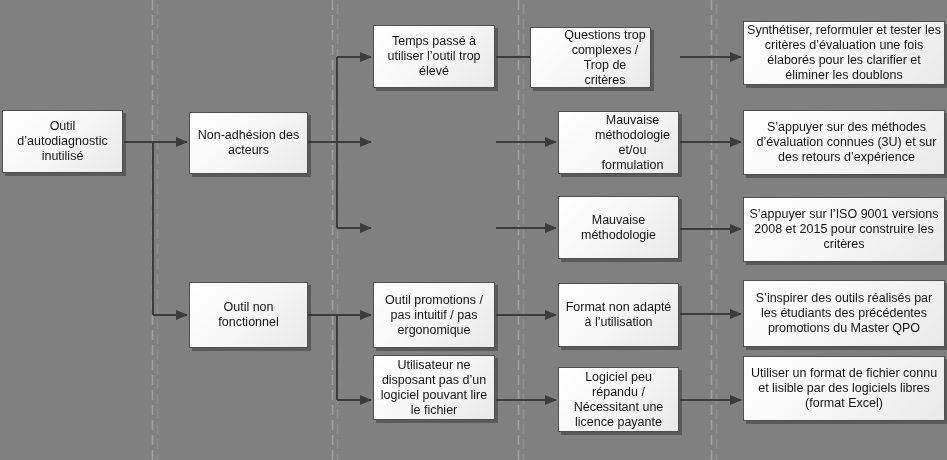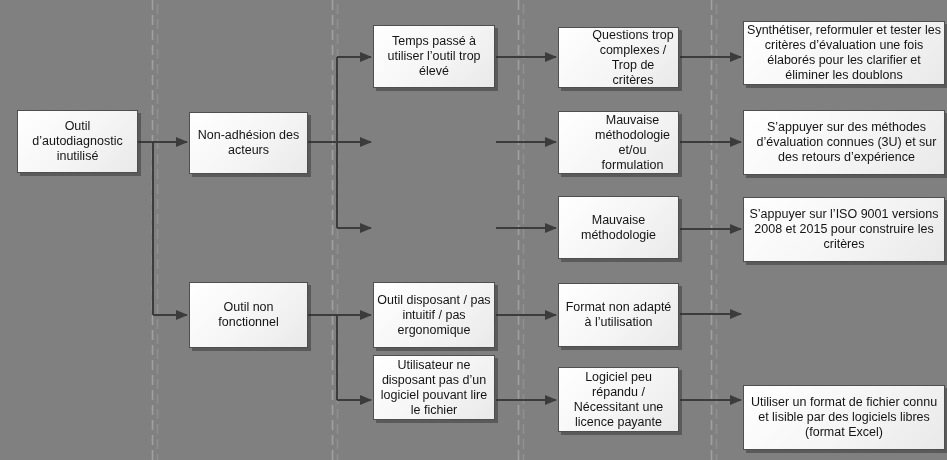--- a/index.html
+++ b/index.html
@@ -82,42 +82,42 @@
       <line x1="496" y1="400" x2="556" y2="400" marker-end="url(#ah)"></line>
 
       <line x1="680" y1="57" x2="741" y2="57" marker-end="url(#ah)"></line>
       <line x1="680" y1="142" x2="741" y2="142" marker-end="url(#ah)"></line>
       <line x1="680" y1="229" x2="741" y2="229" marker-end="url(#ah)"></line>
       <line x1="680" y1="314" x2="741" y2="314" marker-end="url(#ah)"></line>
       <line x1="680" y1="400" x2="741" y2="400" marker-end="url(#ah)"></line>
     </g>
   </svg>
 
-  <div class="node" style="left:17px; top:110px; width:121px; height:63px;">
+  <div class="node" style="left:2px; top:110px; width:121px; height:63px;">
     <span>Outil d’autodiagnostic inutilisé</span>
   </div>
 
   <div class="node" style="left:189px; top:112px; width:119px; height:62px;">
     <span>Non-adhésion des acteurs</span>
   </div>
   <div class="node" style="left:189px; top:282px; width:119px; height:66px;">
     <span>Outil non fonctionnel</span>
   </div>
 
   <div class="node" style="left:373px; top:25px; width:122px; height:63px;">
     <span>Temps passé à utiliser l’outil trop élevé</span>
   </div>
   <div class="node" style="left:373px; top:282px; width:122px; height:66px;">
-    <span>Outil disposant / pas intuitif / pas ergonomique</span>
+    <span>Outil promotions / pas intuitif / pas ergonomique</span>
   </div>
   <div class="node" style="left:373px; top:355px; width:122px; height:65px;">
     <span>Utilisateur ne disposant pas d’un logiciel pouvant lire le fichier</span>
   </div>
 
-  <div class="node" style="left:558px; top:27px; width:121px; height:61px;padding-left:32px;">
+  <div class="node" style="left:530px; top:27px; width:121px; height:61px;padding-left:32px;">
     <span>Questions trop complexes / Trop de critères</span>
   </div>
   <div class="node" style="left:558px; top:111px; width:121px; height:63px;padding-left:31px;">
     <span>Mauvaise méthodologie et/ou formulation</span>
   </div>
   <div class="node" style="left:558px; top:283px; width:121px; height:64px;">
     <span>Format non adapté à l’utilisation</span>
   </div>
   <div class="node" style="left:558px; top:196px; width:121px; height:63px;">
     <span>Mauvaise méthodologie</span>
@@ -128,17 +128,20 @@
 
   <div class="node" style="left:743px; top:21px; width:202px; height:64px;">
     <span>Synthétiser, reformuler et tester les critères d’évaluation une fois élaborés pour les clarifier et éliminer les doublons</span>
   </div>
   <div class="node" style="left:743px; top:110px; width:202px; height:65px;padding-left:8px;">
     <span>S’appuyer sur des méthodes d’évaluation connues (3U) et sur des retours d’expérience</span>
   </div>
   <div class="node" style="left:743px; top:197px; width:202px; height:65px;">
     <span>S’appuyer sur l’ISO 9001 versions 2008 et 2015 pour construire les critères</span>
   </div>
-  <div class="node" style="left:743px; top:385px; width:202px; height:65px;">
+  <div class="node" style="left:743px; top:280px; width:202px; height:67px;">
+    <span>S’inspirer des outils réalisés par les étudiants des précédentes promotions du Master QPO</span>
+  </div>
+  <div class="node" style="left:743px; top:356px; width:202px; height:65px;">
     <span>Utiliser un format de fichier connu et lisible par des logiciels libres (format Excel)</span>
   </div>
 
 </div>
 
 </body></html>

